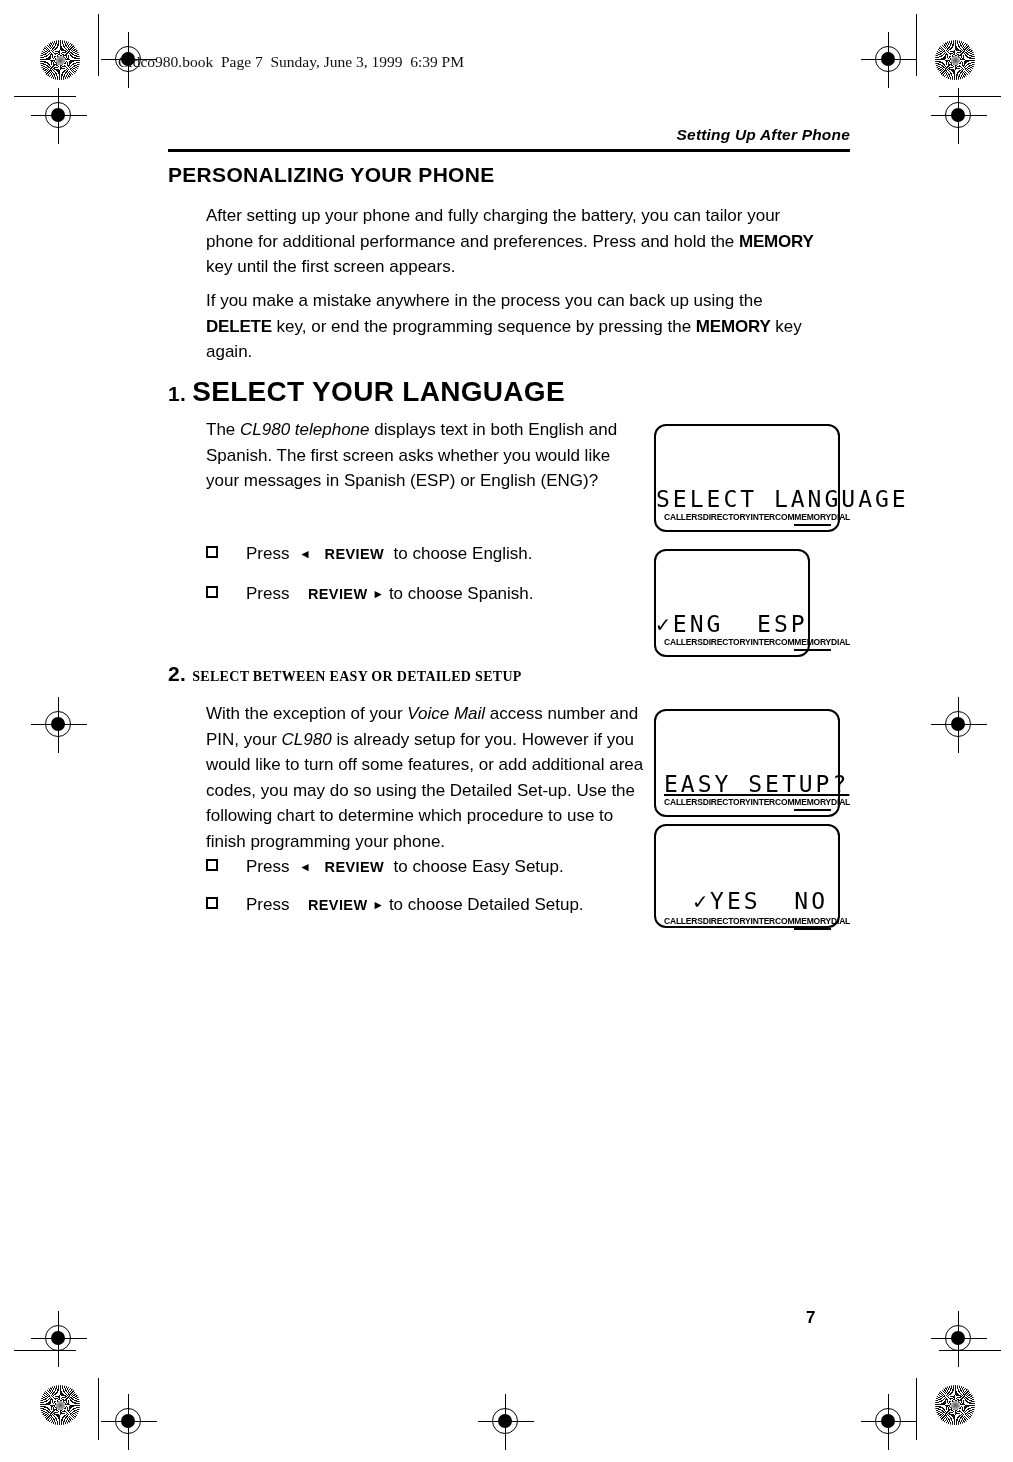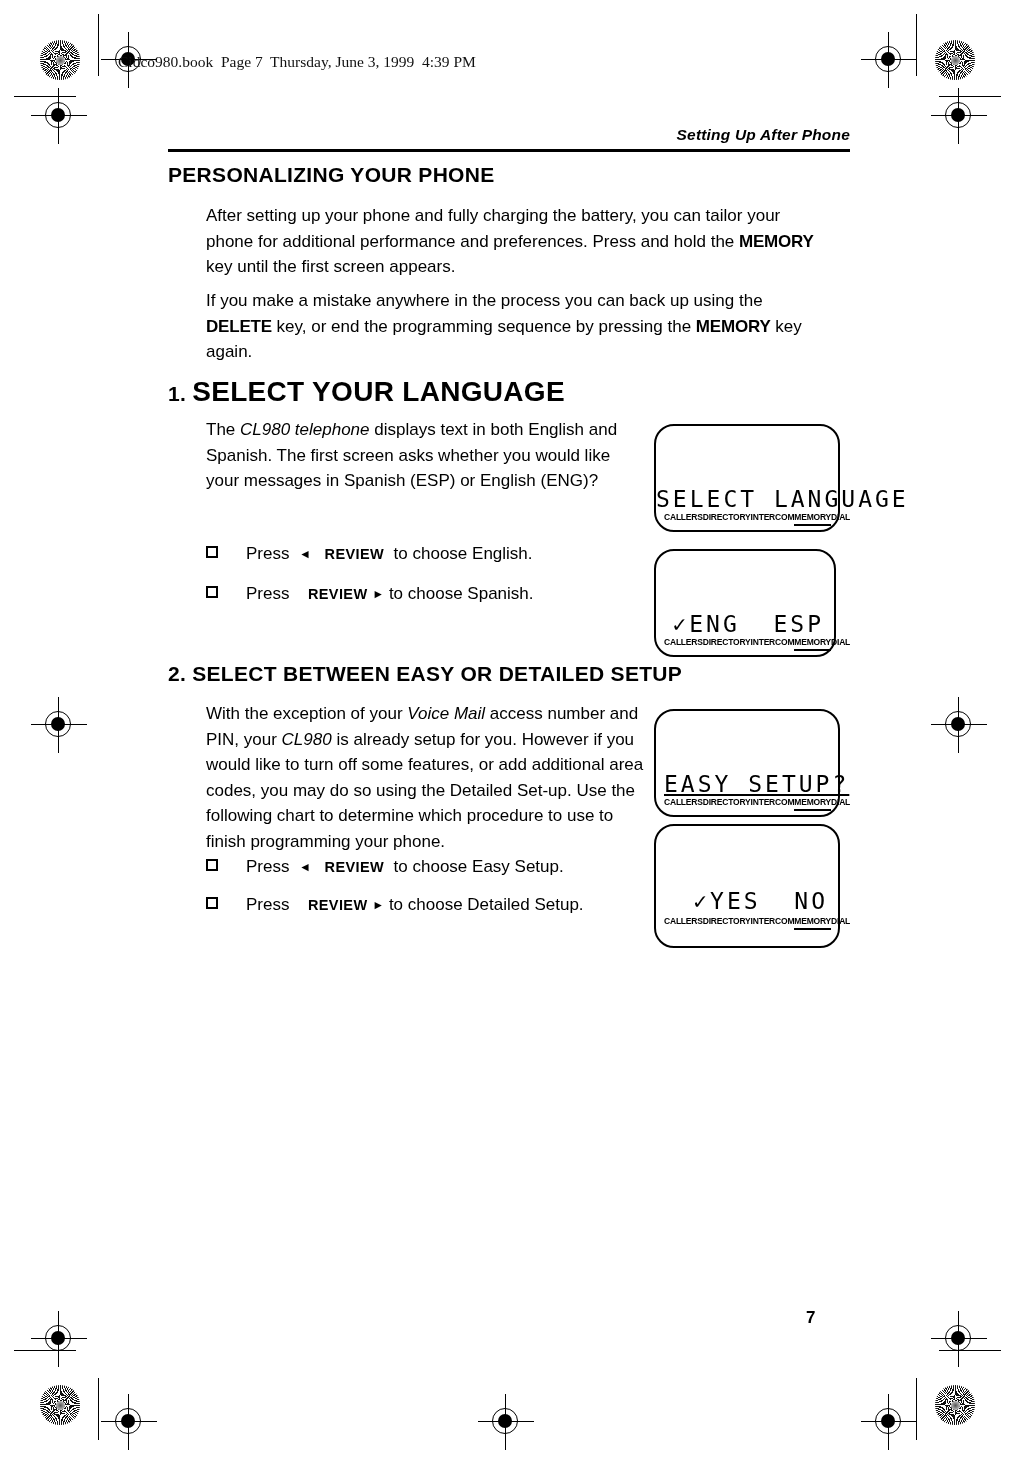--- a/index.html
+++ b/index.html
@@ -166,21 +166,21 @@
   }
   .b-eng { top: 542px; }
   .b-esp { top: 582px; }
   .b-easy { top: 855px; }
   .b-det  { top: 893px; }
 
   
   .lcd {
     position: absolute;
     border: 2.5px solid #000;
-    border-radius: 20px;
+    border-radius: 12px;
     background: #ffffff;
     box-sizing: border-box;
   }
   .lcd-main {
     position: absolute;
     left: 0;
     right: 0;
     font-family: "DejaVu Sans Mono", monospace;
     font-size: 23px;
     letter-spacing: 3px;
@@ -203,29 +203,29 @@
   .softkeys span { color: #000; }
   .softkeys span.underlined {
     border-bottom: 2.5px solid #000;
     padding-bottom: 2px;
   }
 
   #lcd1 { left: 654px; top: 424px; width: 186px; height: 108px; }
   #lcd1 .lcd-main { top: 60px; }
   #lcd1 .softkeys { top: 86px; }
 
-  #lcd2 { left: 654px; top: 549px; width: 182px; height: 108px; }
+  #lcd2 { left: 654px; top: 549px; width: 156px; height: 108px; }
   #lcd2 .lcd-main { top: 60px; }
   #lcd2 .softkeys { top: 86px; }
 
   #lcd3 { left: 654px; top: 709px; width: 186px; height: 108px; }
   #lcd3 .lcd-main { top: 60px; }
   #lcd3 .softkeys { top: 86px; }
 
-  #lcd4 { left: 654px; top: 824px; width: 186px; height: 124px; }
+  #lcd4 { left: 654px; top: 824px; width: 186px; height: 104px; }
   #lcd4 .lcd-main { top: 62px; }
   #lcd4 .softkeys { top: 90px; }
 
   
   .pagenum {
     position: absolute;
     left: 806px;
     top: 1308px;
     font-size: 17px;
     font-weight: bold;
@@ -310,21 +310,21 @@
 
   <div class="trimline trim-v" style="left:98px; top:14px; height:62px;"></div>
   <div class="trimline trim-v" style="left:916px; top:14px; height:62px;"></div>
   <div class="trimline trim-h" style="left:14px; top:96px; width:62px;"></div>
   <div class="trimline trim-h" style="left:939px; top:96px; width:62px;"></div>
   <div class="trimline trim-h" style="left:14px; top:1350px; width:62px;"></div>
   <div class="trimline trim-h" style="left:939px; top:1350px; width:62px;"></div>
   <div class="trimline trim-v" style="left:98px; top:1378px; height:62px;"></div>
   <div class="trimline trim-v" style="left:916px; top:1378px; height:62px;"></div>
 
-  <div class="filestamp">Cidco980.book  Page 7  Thursday, June 3, 1999  4:39 PM</div>
+  <div class="filestamp">Cidco980.book  Page 7  Sunday, June 3, 1999  6:39 PM</div>
 
   <div class="runhead">Setting Up After Phone</div>
   <div class="headrule"></div>
 
   <div class="h-section h-personalizing smallcaps">
     <span class="sc-rest" style="font-variant: small-caps; font-size:21px;">PERSONALIZING YOUR PHONE</span>
   </div>
 
   <div class="para p-intro1">
     <span>After setting up your phone and fully charging the battery, you can tailor your phone for additional performance and preferences. Press and hold the </span><span class="kbd">MEMORY</span><span> key until the first screen appears.</span>
@@ -350,21 +350,21 @@
   </div>
 
   <div class="bullet b-esp">
     <span class="box"></span><span>Press</span>&nbsp;
     <span class="review">REVIEW</span>
     <span class="tri">►</span>
     <span>to choose Spanish.</span>
   </div>
 
   <div class="h-section h-setup">
-    <span class="numprefix">2. </span><span style="font-variant: small-caps; font-size:21px;">SELECT BETWEEN EASY OR DETAILED SETUP</span>
+    <span class="numprefix">2. </span><span style="font-variant: small-caps; font-size:14px;font-family:Liberation Serif, serif;">SELECT BETWEEN EASY OR DETAILED SETUP</span>
   </div>
 
   <div class="para p-setup">
     <span>With the exception of your </span><i>Voice Mail</i><span> access number and PIN, your </span><i>CL980</i><span> is already setup for you. However if you would like to turn off some features, or add additional area codes, you may do so using the Detailed Set-up. Use the following chart to determine which procedure to use to finish programming your phone.</span>
   </div>
 
   <div class="bullet b-det">
     <span class="box"></span><span>Press</span>&nbsp;
     <span class="review">REVIEW</span>
     <span class="tri">►</span>

